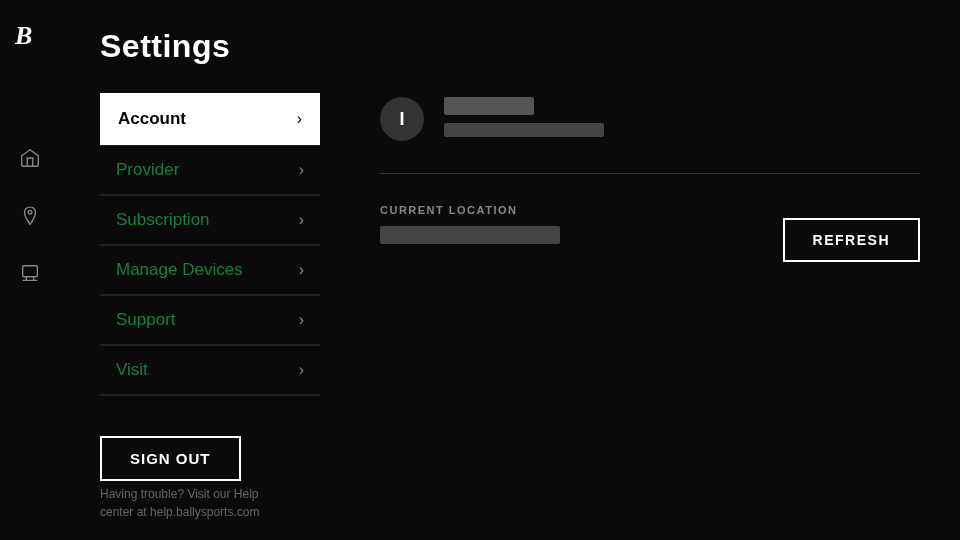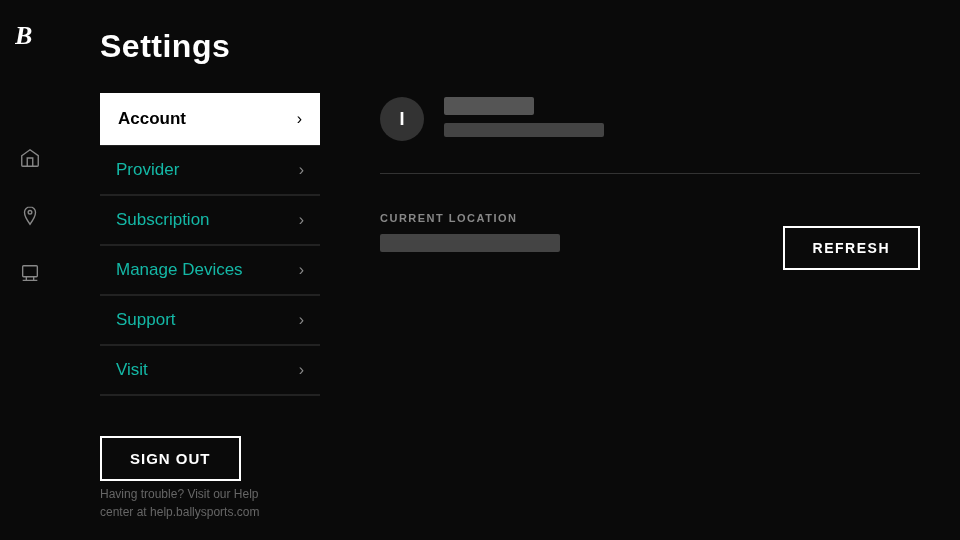--- a/index.html
+++ b/index.html
@@ -109,21 +109,21 @@
       color: #000000;
       font-weight: 600;
     }
 
     .menu-item.active .chevron {
       color: #000000;
     }
 
     .menu-label {
       font-size: 17px;
-      color: #14b8a6;
+      color: #15803d;
       font-weight: 400;
     }
 
     .chevron {
       color: #888888;
       font-size: 16px;
     }
 
     .menu-item.active .chevron {
       color: #000000;
@@ -196,21 +196,21 @@
     .user-email-bar {
       width: 160px;
       height: 14px;
       background-color: #444444;
       border-radius: 2px;
     }
 
     
     .location-section {
       border-top: 1px solid #333;
-      padding-top: 20px;
+      padding-top: 12px;
       display: flex;
       align-items: center;
       gap: 28px;
     }
 
     .location-content {
       flex: 1;
     }
 
     .location-label {

